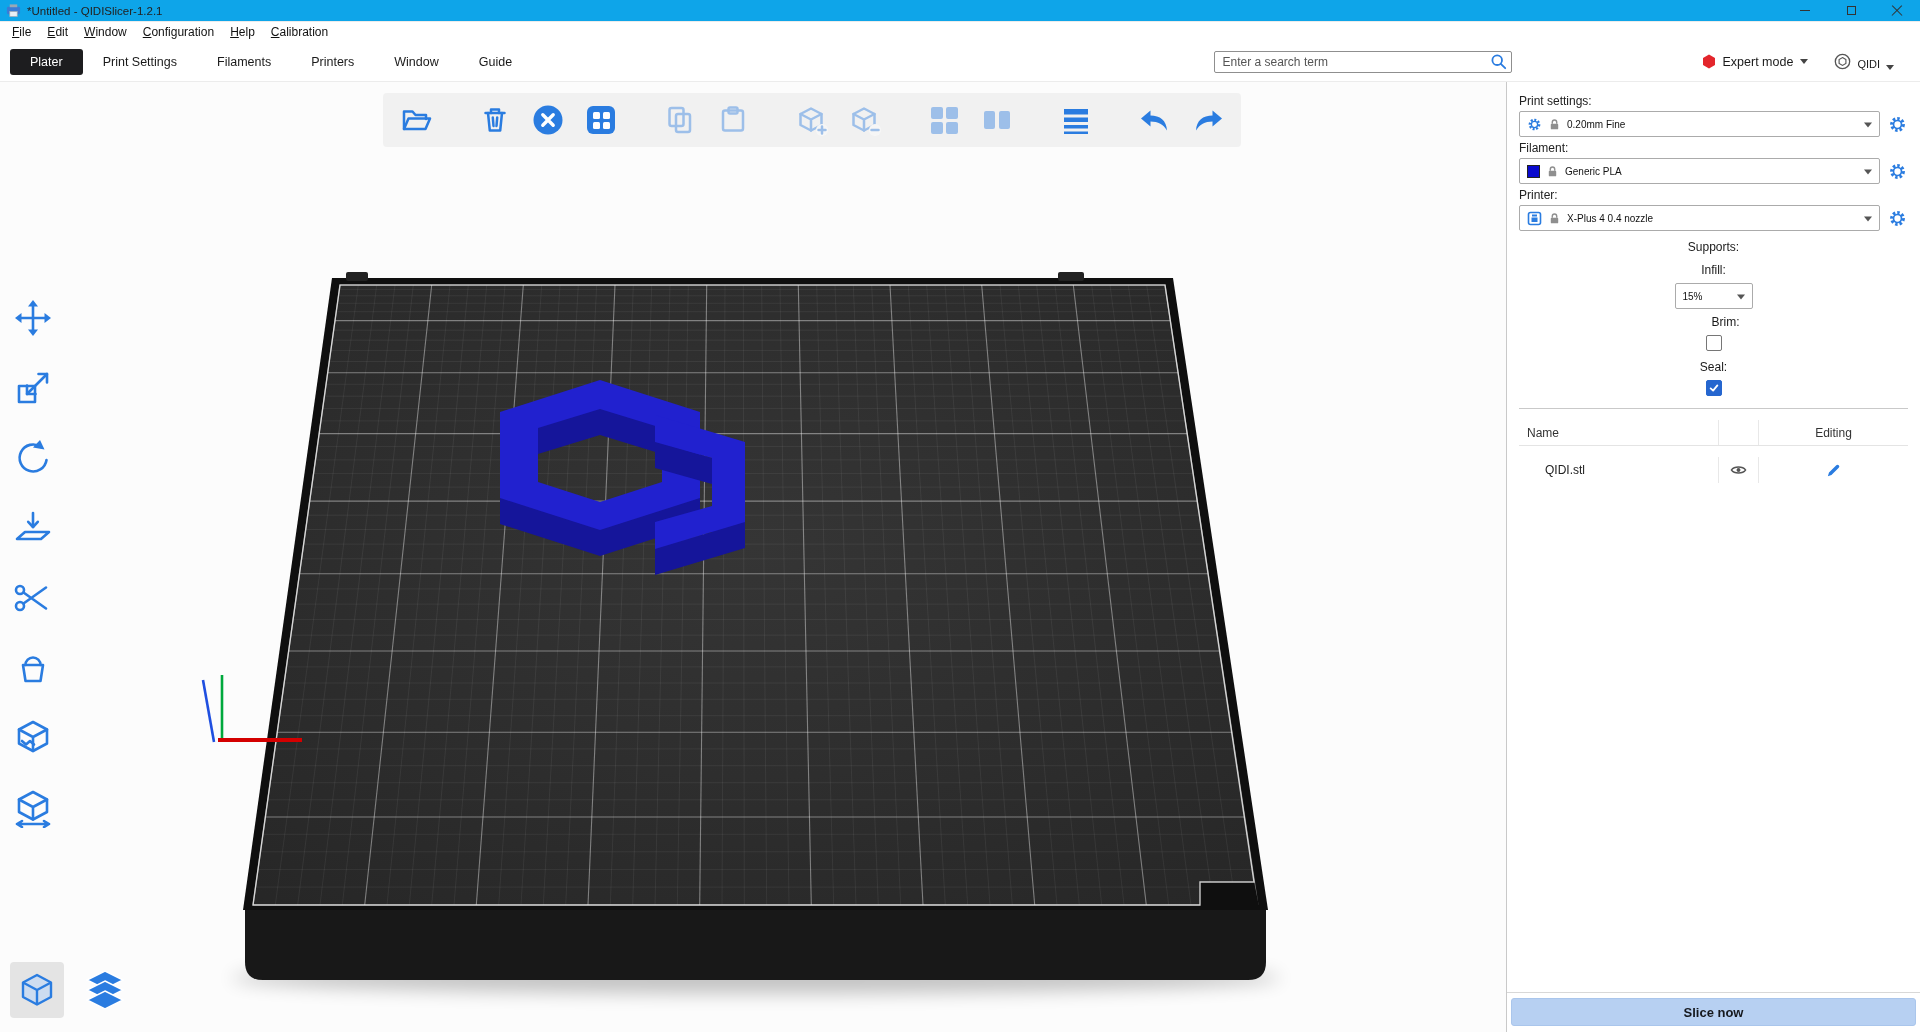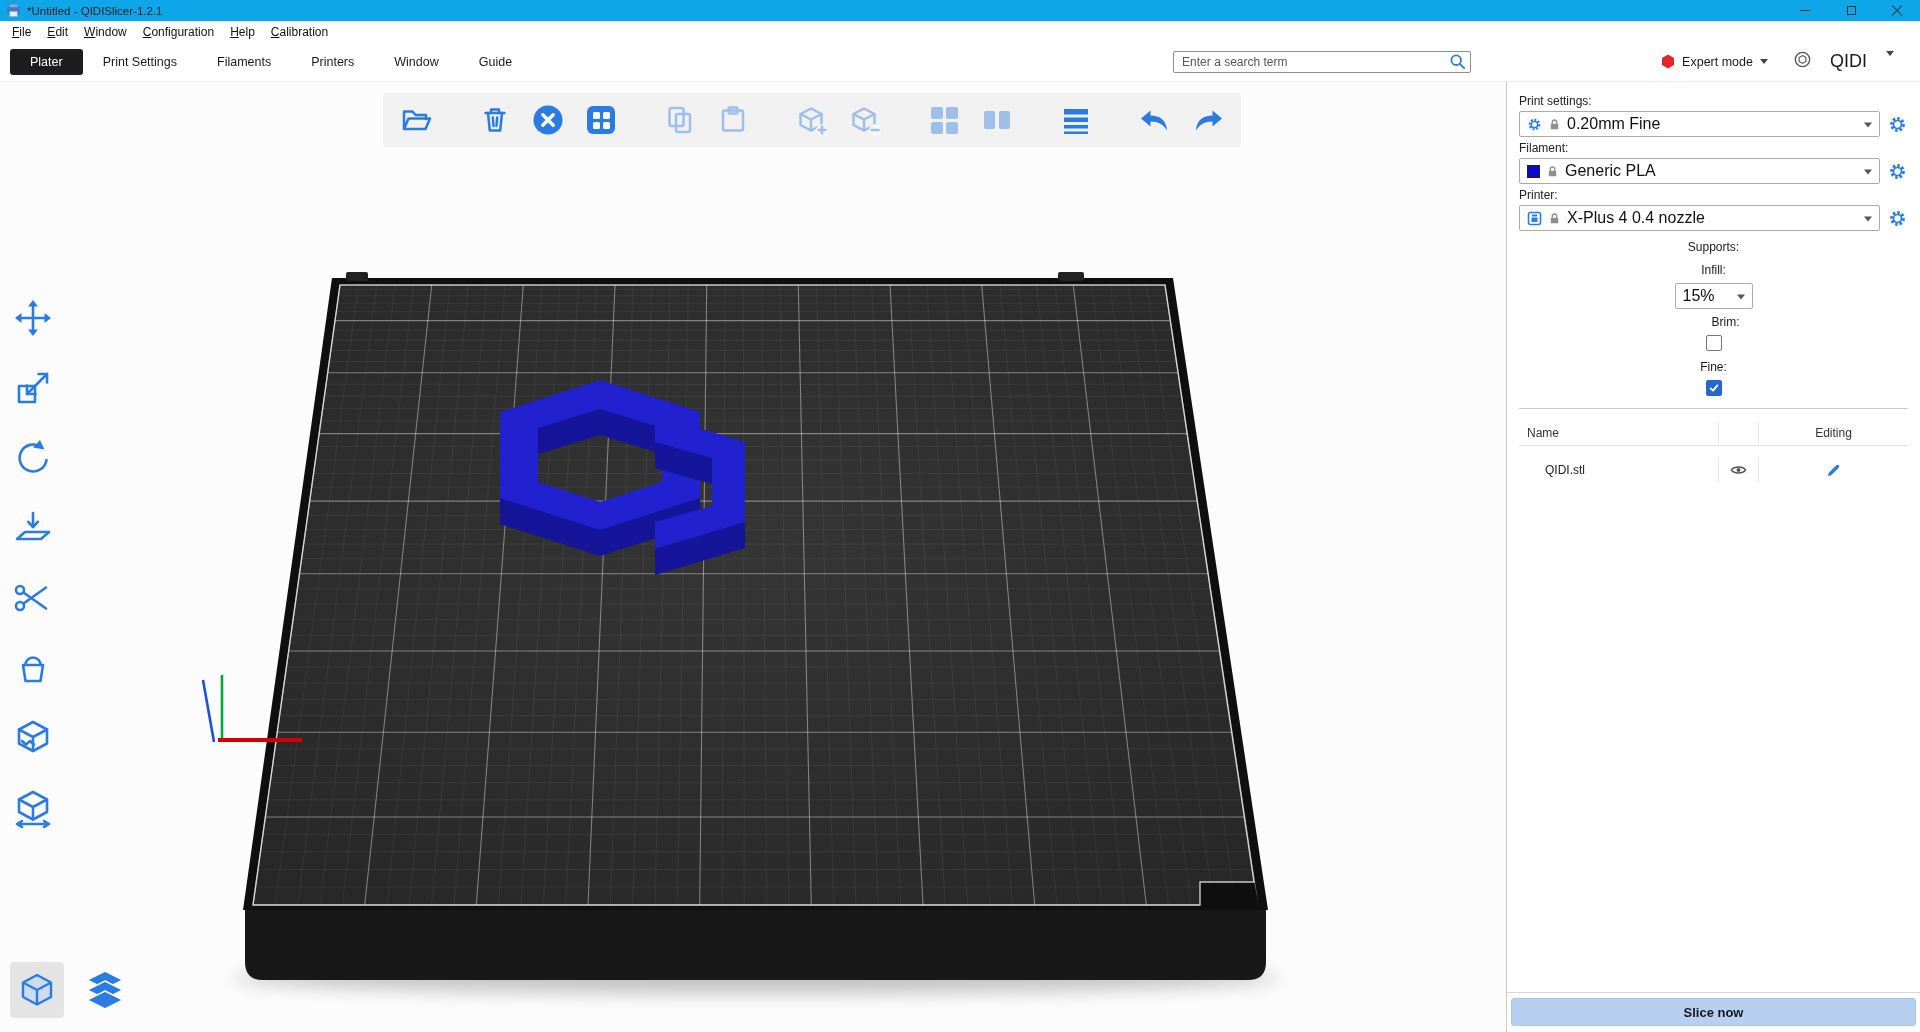--- a/index.html
+++ b/index.html
@@ -25,21 +25,21 @@
   .menu-item::first-letter { text-decoration:underline; }
 
   
   .tabbar { height:40px; background:#fff; display:flex; align-items:center; padding:0 14px 0 10px; border-bottom:1px solid #ececec; }
   .tab { font-size:12.5px; padding:6px 20px; border-radius:3px; color:#1a1a1a; }
   .tab.active { background:#1d1d1f; color:#fff; }
   .search-wrap { margin-left:auto; width:298px; height:22px; border:1px solid #8f8f8f; border-radius:2px; display:flex; align-items:center; padding:0 4px 0 8px; background:#fff; }
   .search-input { border:none; outline:none; flex:1; font-size:12px; font-family:inherit; color:#c2410c; min-width:0; }
   .search-input::placeholder { color:#555; }
   .mode-wrap { display:flex; align-items:center; gap:7px; margin-left:190px; font-size:12.5px; }
-  .account-wrap { display:flex; align-items:flex-start; gap:19px; margin-left:26px; margin-right:12px; font-size:18px; }
+  .account-wrap { display:flex; align-items:flex-end; gap:6px; margin-left:26px; margin-right:12px; font-size:11px; }
   .caret-down { width:0; height:0; border-left:4px solid transparent; border-right:4px solid transparent; border-top:5px solid #444; }
 
   
   .main { display:flex; height:950px; }
   .viewport { position:relative; flex:1; background:#fcfcfc; overflow:hidden; }
   svg.scene { position:absolute; left:0; top:0; width:1505px; height:950px; }
 
   
   .top-toolbar { position:absolute; top:11px; left:383px; height:54px; display:flex; align-items:center; gap:17px; padding:0 15px; background:rgba(110,110,110,0.08); border-radius:4px; }
   .tb-btn { width:36px; height:36px; display:flex; align-items:center; justify-content:center; }
@@ -55,21 +55,21 @@
   
   .view-toggles { position:absolute; left:10px; top:880px; display:flex; gap:14px; }
   .vt-btn { width:54px; height:56px; display:flex; align-items:center; justify-content:center; border-radius:4px; }
   .vt-btn.active { background:#e4e4e4; }
 
   
   .sidebar { width:414px; background:#fff; border-left:1px solid #c9c9c9; display:flex; flex-direction:column; }
   .sb-content { padding:8px 12px 0; display:flex; flex-direction:column; flex:1; min-height:0; }
   .sb-label { font-size:12px; color:#222; margin:4px 0 3px; }
   .sb-row { display:flex; align-items:center; gap:6px; }
-  .combo { flex:1; height:26px; border:1px solid #ababab; border-radius:2px; background:#fff; display:flex; align-items:center; gap:6px; padding:0 7px; font-size:16px; color:#111; min-width:0; }
+  .combo { flex:1; height:26px; border:1px solid #ababab; border-radius:2px; background:#fff; display:flex; align-items:center; gap:6px; padding:0 7px; font-size:10px; color:#111; min-width:0; }
   .combo-text { white-space:nowrap; overflow:hidden; text-overflow:ellipsis; }
   .caret { margin-left:auto; width:0; height:0; border:4px solid transparent; border-top:5px solid #555; transform:translateY(2.5px); flex:none; }
   .gear-btn { width:22px; height:22px; display:flex; align-items:center; justify-content:center; color:#2a7ce0; flex:none; }
   .swatch { width:13px; height:13px; background:#0a0ace; border:1px solid #222; flex:none; }
   .sb-inline { display:flex; align-items:center; margin-top:9px; font-size:12px; gap:6px;flex-direction:column; }
   .cb { width:16px; height:16px; border:1px solid #767676; border-radius:2px; background:#fff; display:inline-flex; align-items:center; justify-content:center; flex:none; }
   .cb svg { display:none; }
   .cb.checked { background:#2566cf; border-color:#2566cf; }
   .cb.checked svg { display:block; }
 
@@ -545,21 +545,21 @@
           <span class="combo-text">15%</span>
           <span class="caret"></span>
         </div>
         <span style="margin-left:24px">Brim:</span>
         <span class="cb">
           
         </span>
       </div>
 
       <div class="sb-inline">
-        <span>Fine:</span>
+        <span>Seal:</span>
         <span class="cb checked">
           <svg width="12" height="12" viewBox="0 0 16 16">
               <path d="M3.5 8.5 L6.8 11.5 L12.5 4.5" fill="none" stroke="#fff" stroke-width="2.4" stroke-linecap="round" stroke-linejoin="round"></path>
             </svg>
         </span>
       </div>
 
       <div class="obj-panel">
         <div class="obj-header">
           <span class="obj-col-name">Name</span>

